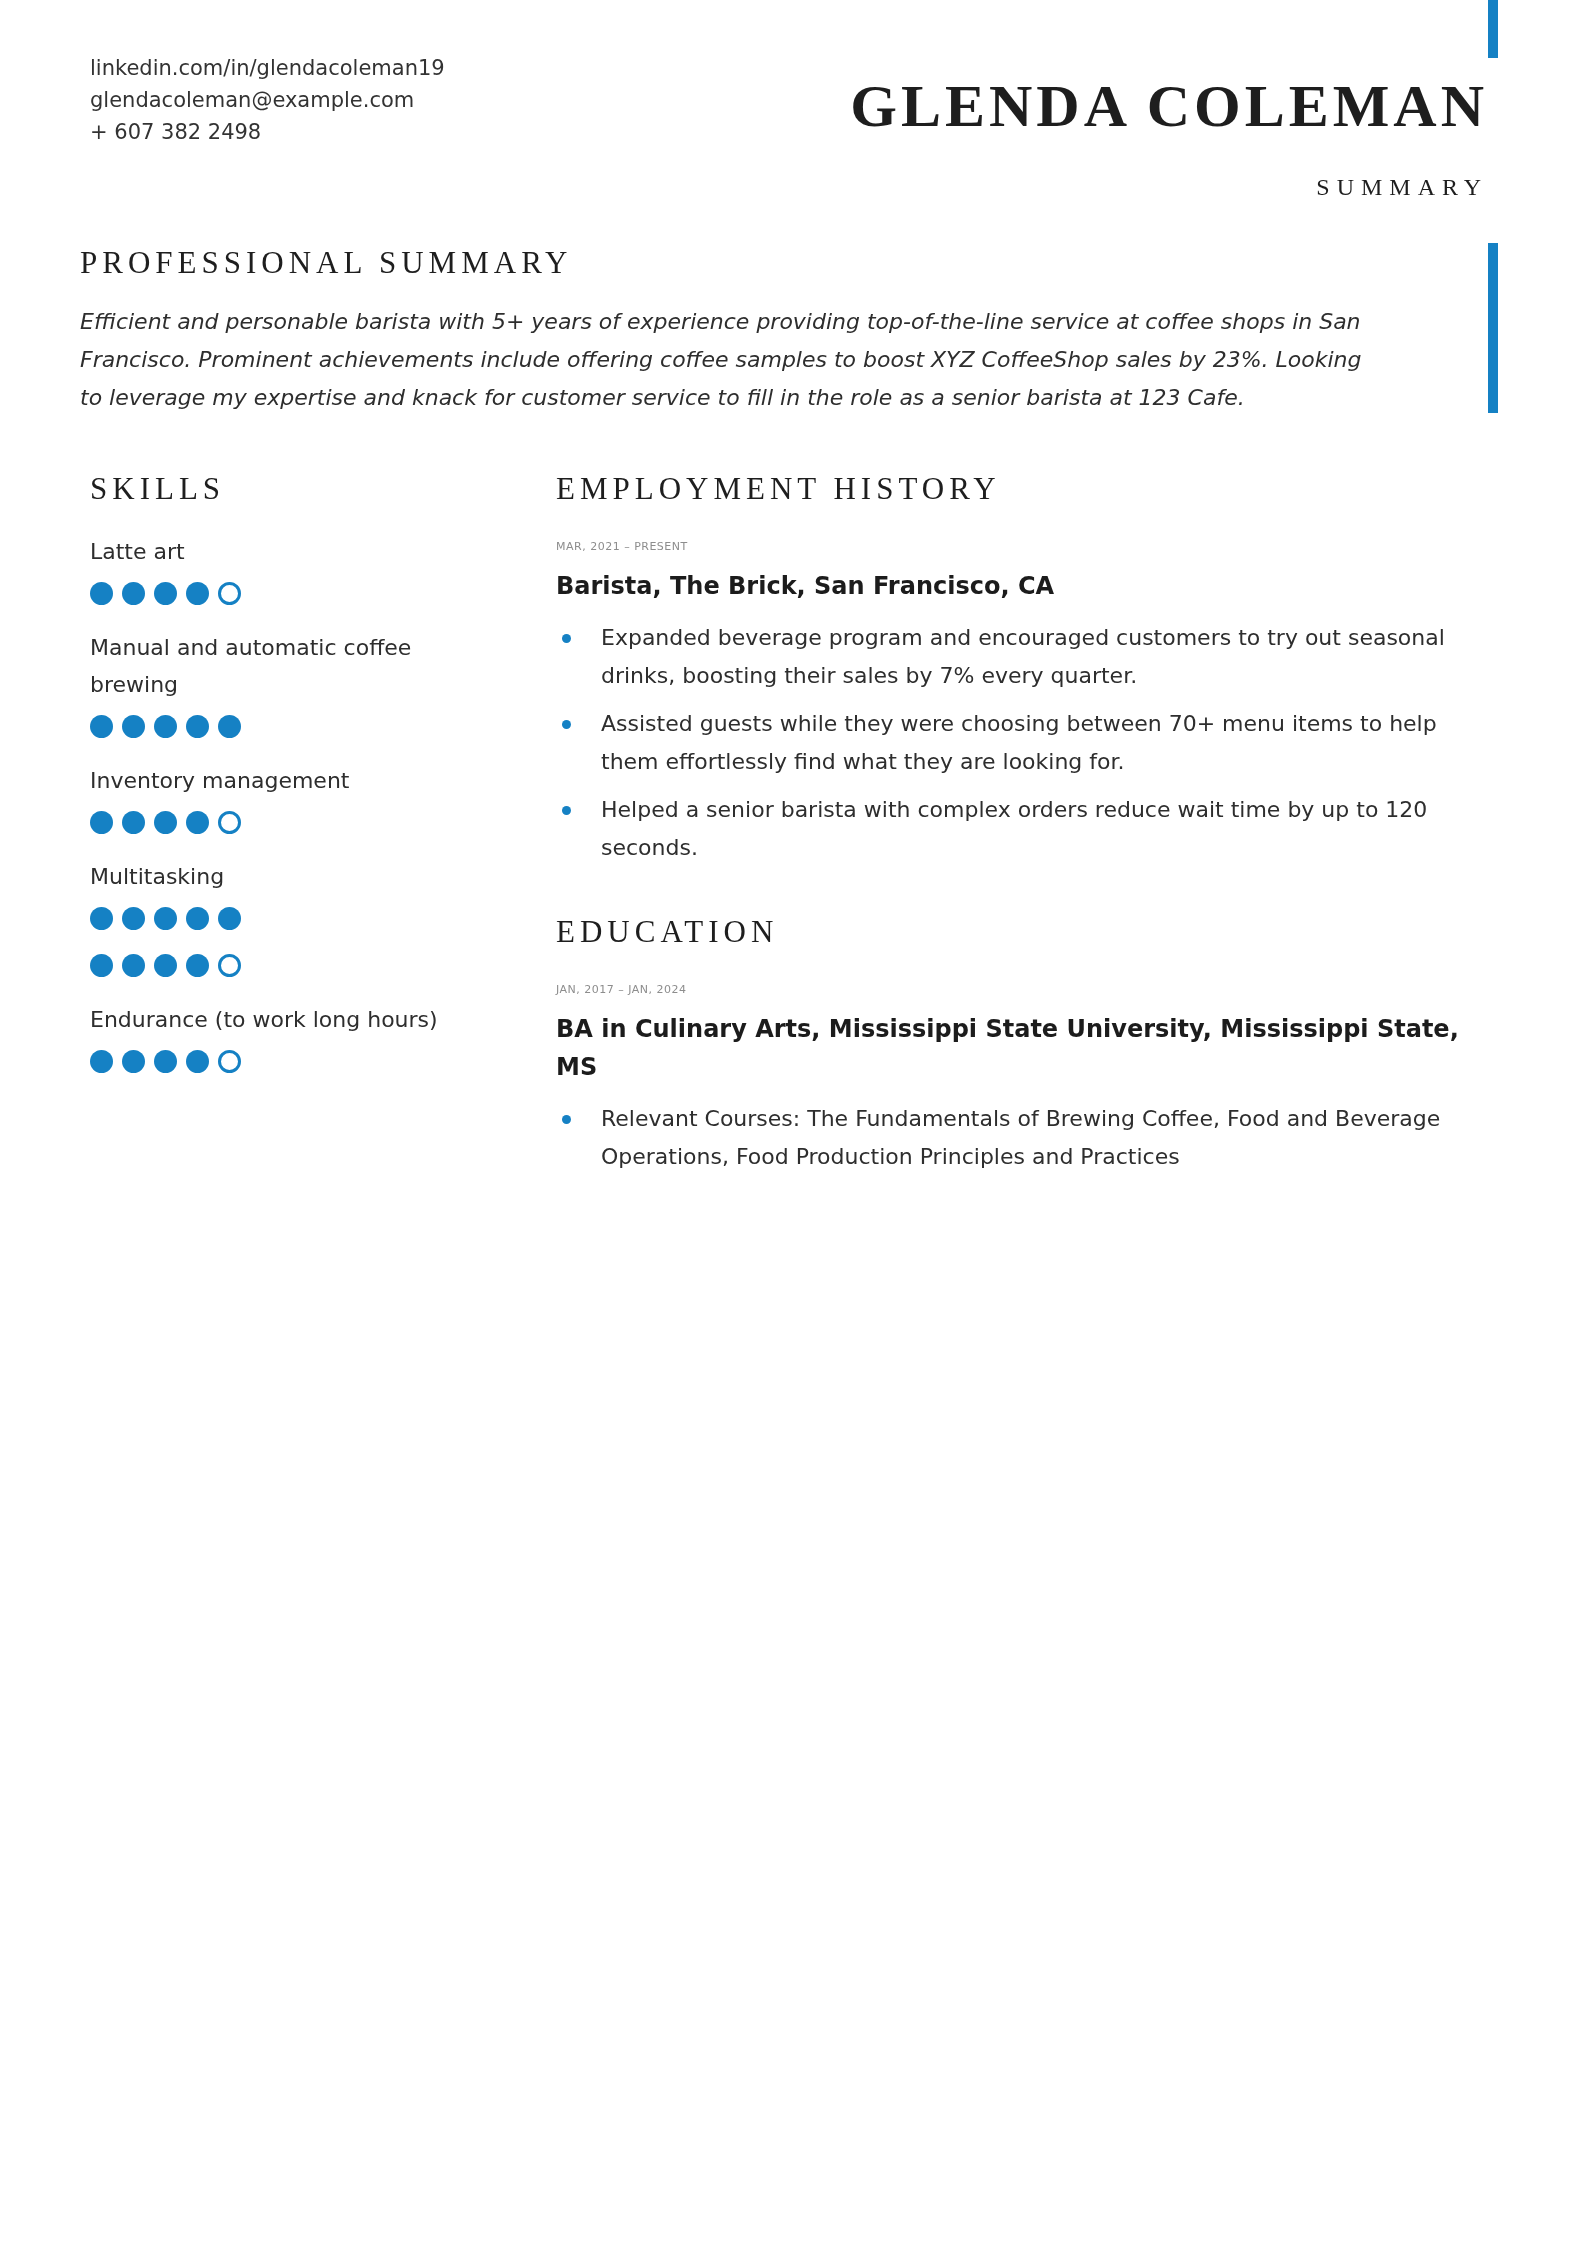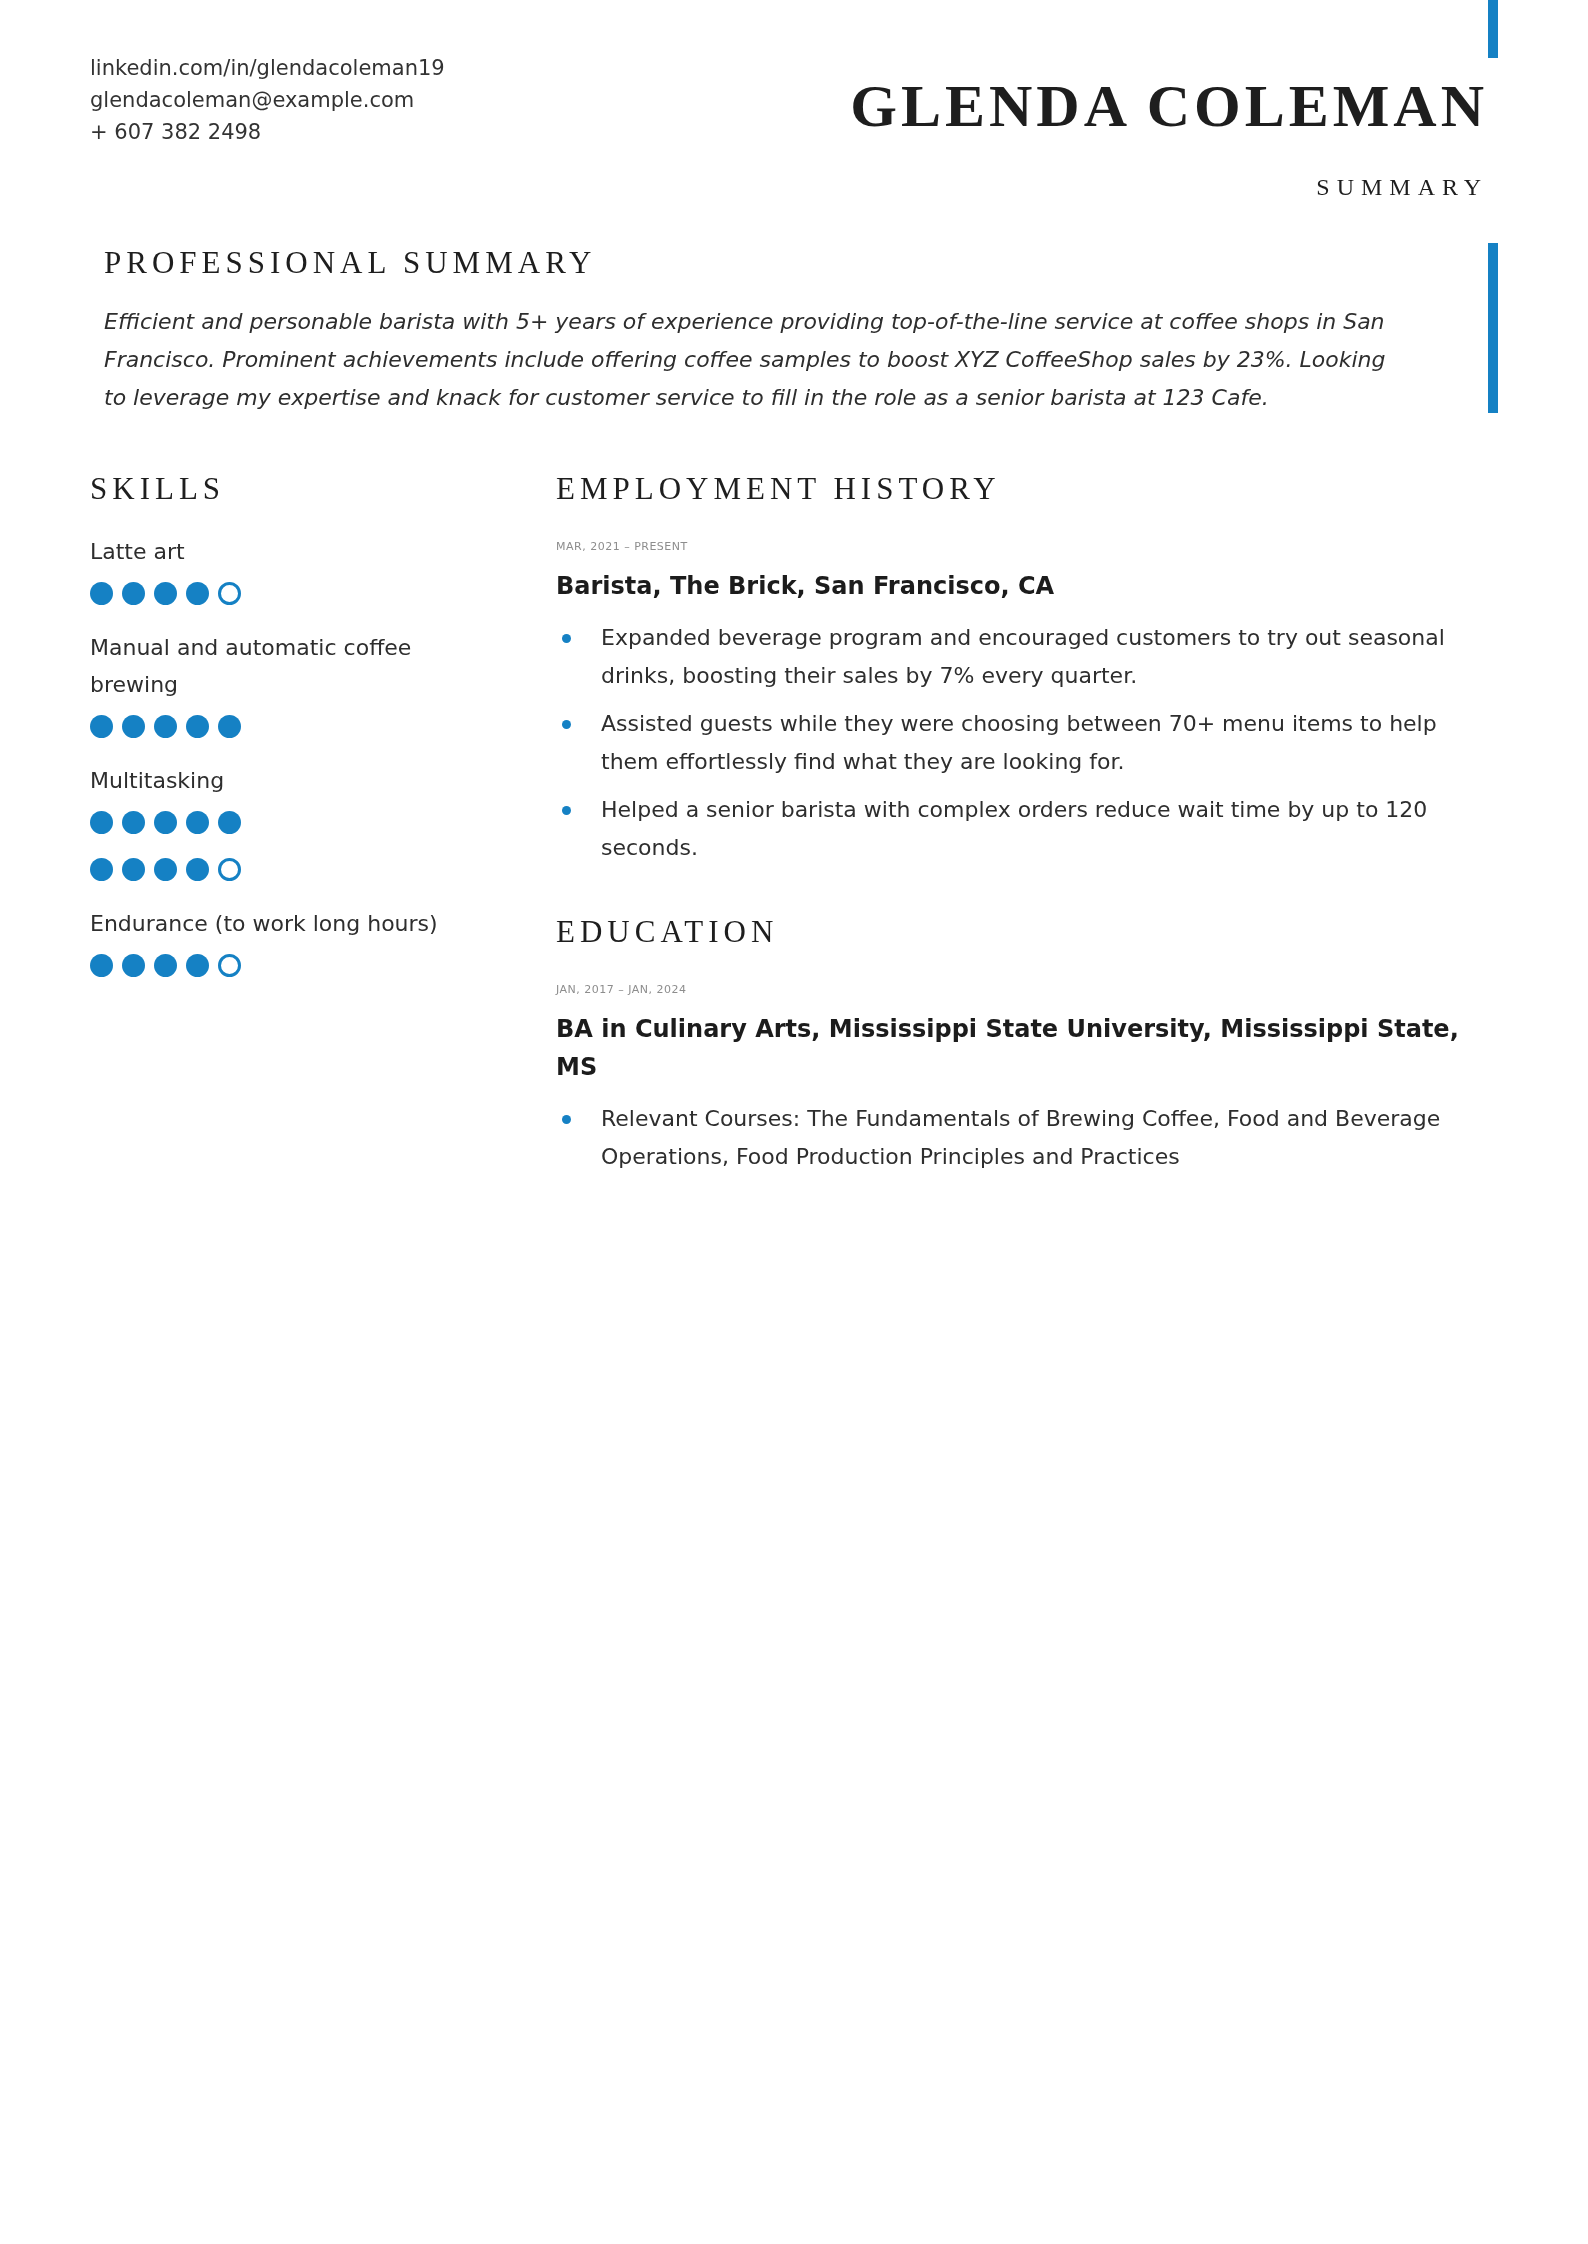--- a/index.html
+++ b/index.html
@@ -67,21 +67,21 @@
     font-size: 31px;
     line-height: 37px;
     letter-spacing: 5px;
     color: var(--heading, #1e1e1e);
     white-space: nowrap;
   }
 
   
   .summary-section {
     position: absolute;
-    left: 104px;
+    left: 80px;
     top: 244px;
     width: 1398px;
   }
   .summary-text {
     margin: 22px 0 0 0;
     width: 1310px;
     font-style: italic;
     font-size: 22px;
     line-height: 38px;
     color: var(--body, #2e2e2e);
@@ -207,20 +207,30 @@
         <div class="skill-label">Manual and automatic coffee brewing</div>
         <div class="skill-dots">
             <span class="dot filled"></span>
             <span class="dot filled"></span>
             <span class="dot filled"></span>
             <span class="dot filled"></span>
             <span class="dot filled"></span>
           </div>
       </div>
 
+      <div class="skill-item">
+        <div class="skill-label">Inventory management</div>
+        <div class="skill-dots">
+            <span class="dot filled"></span>
+            <span class="dot filled"></span>
+            <span class="dot filled"></span>
+            <span class="dot filled"></span>
+            <span class="dot empty"></span>
+          </div>
+      </div>
 
       <div class="skill-item">
         <div class="skill-label">Multitasking</div>
         <div class="skill-dots">
             <span class="dot filled"></span>
             <span class="dot filled"></span>
             <span class="dot filled"></span>
             <span class="dot filled"></span>
             <span class="dot filled"></span>
           </div>

